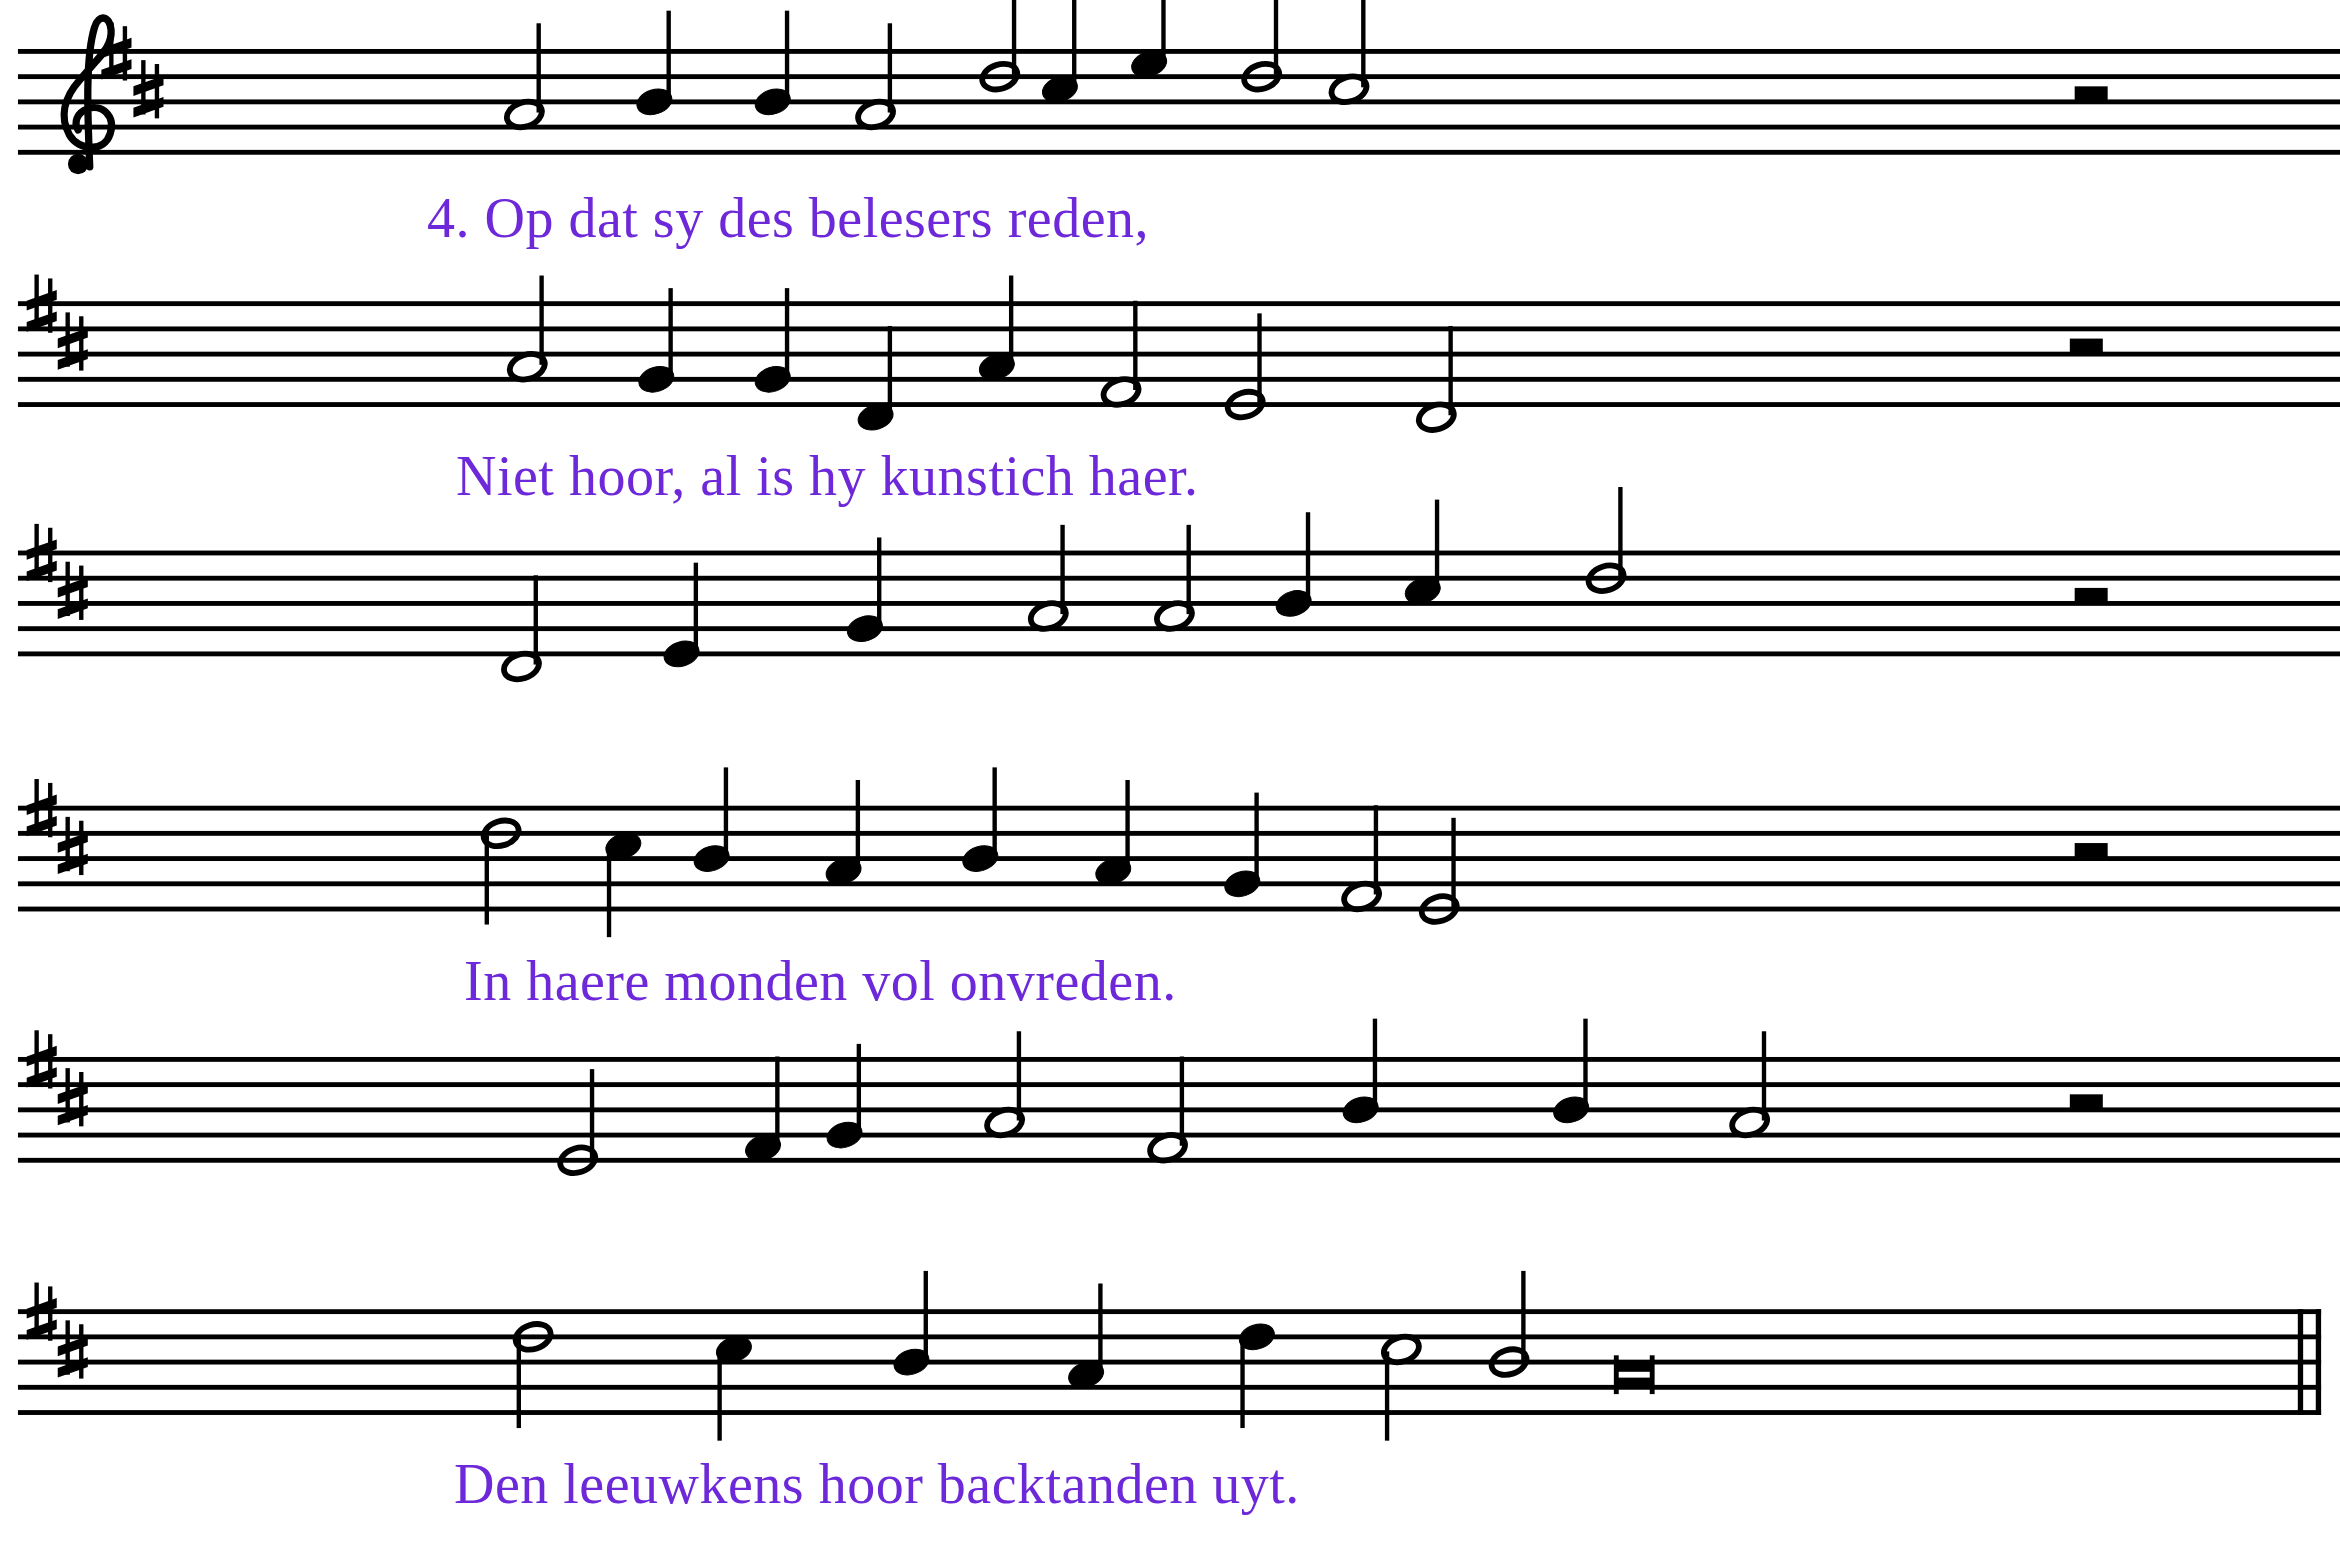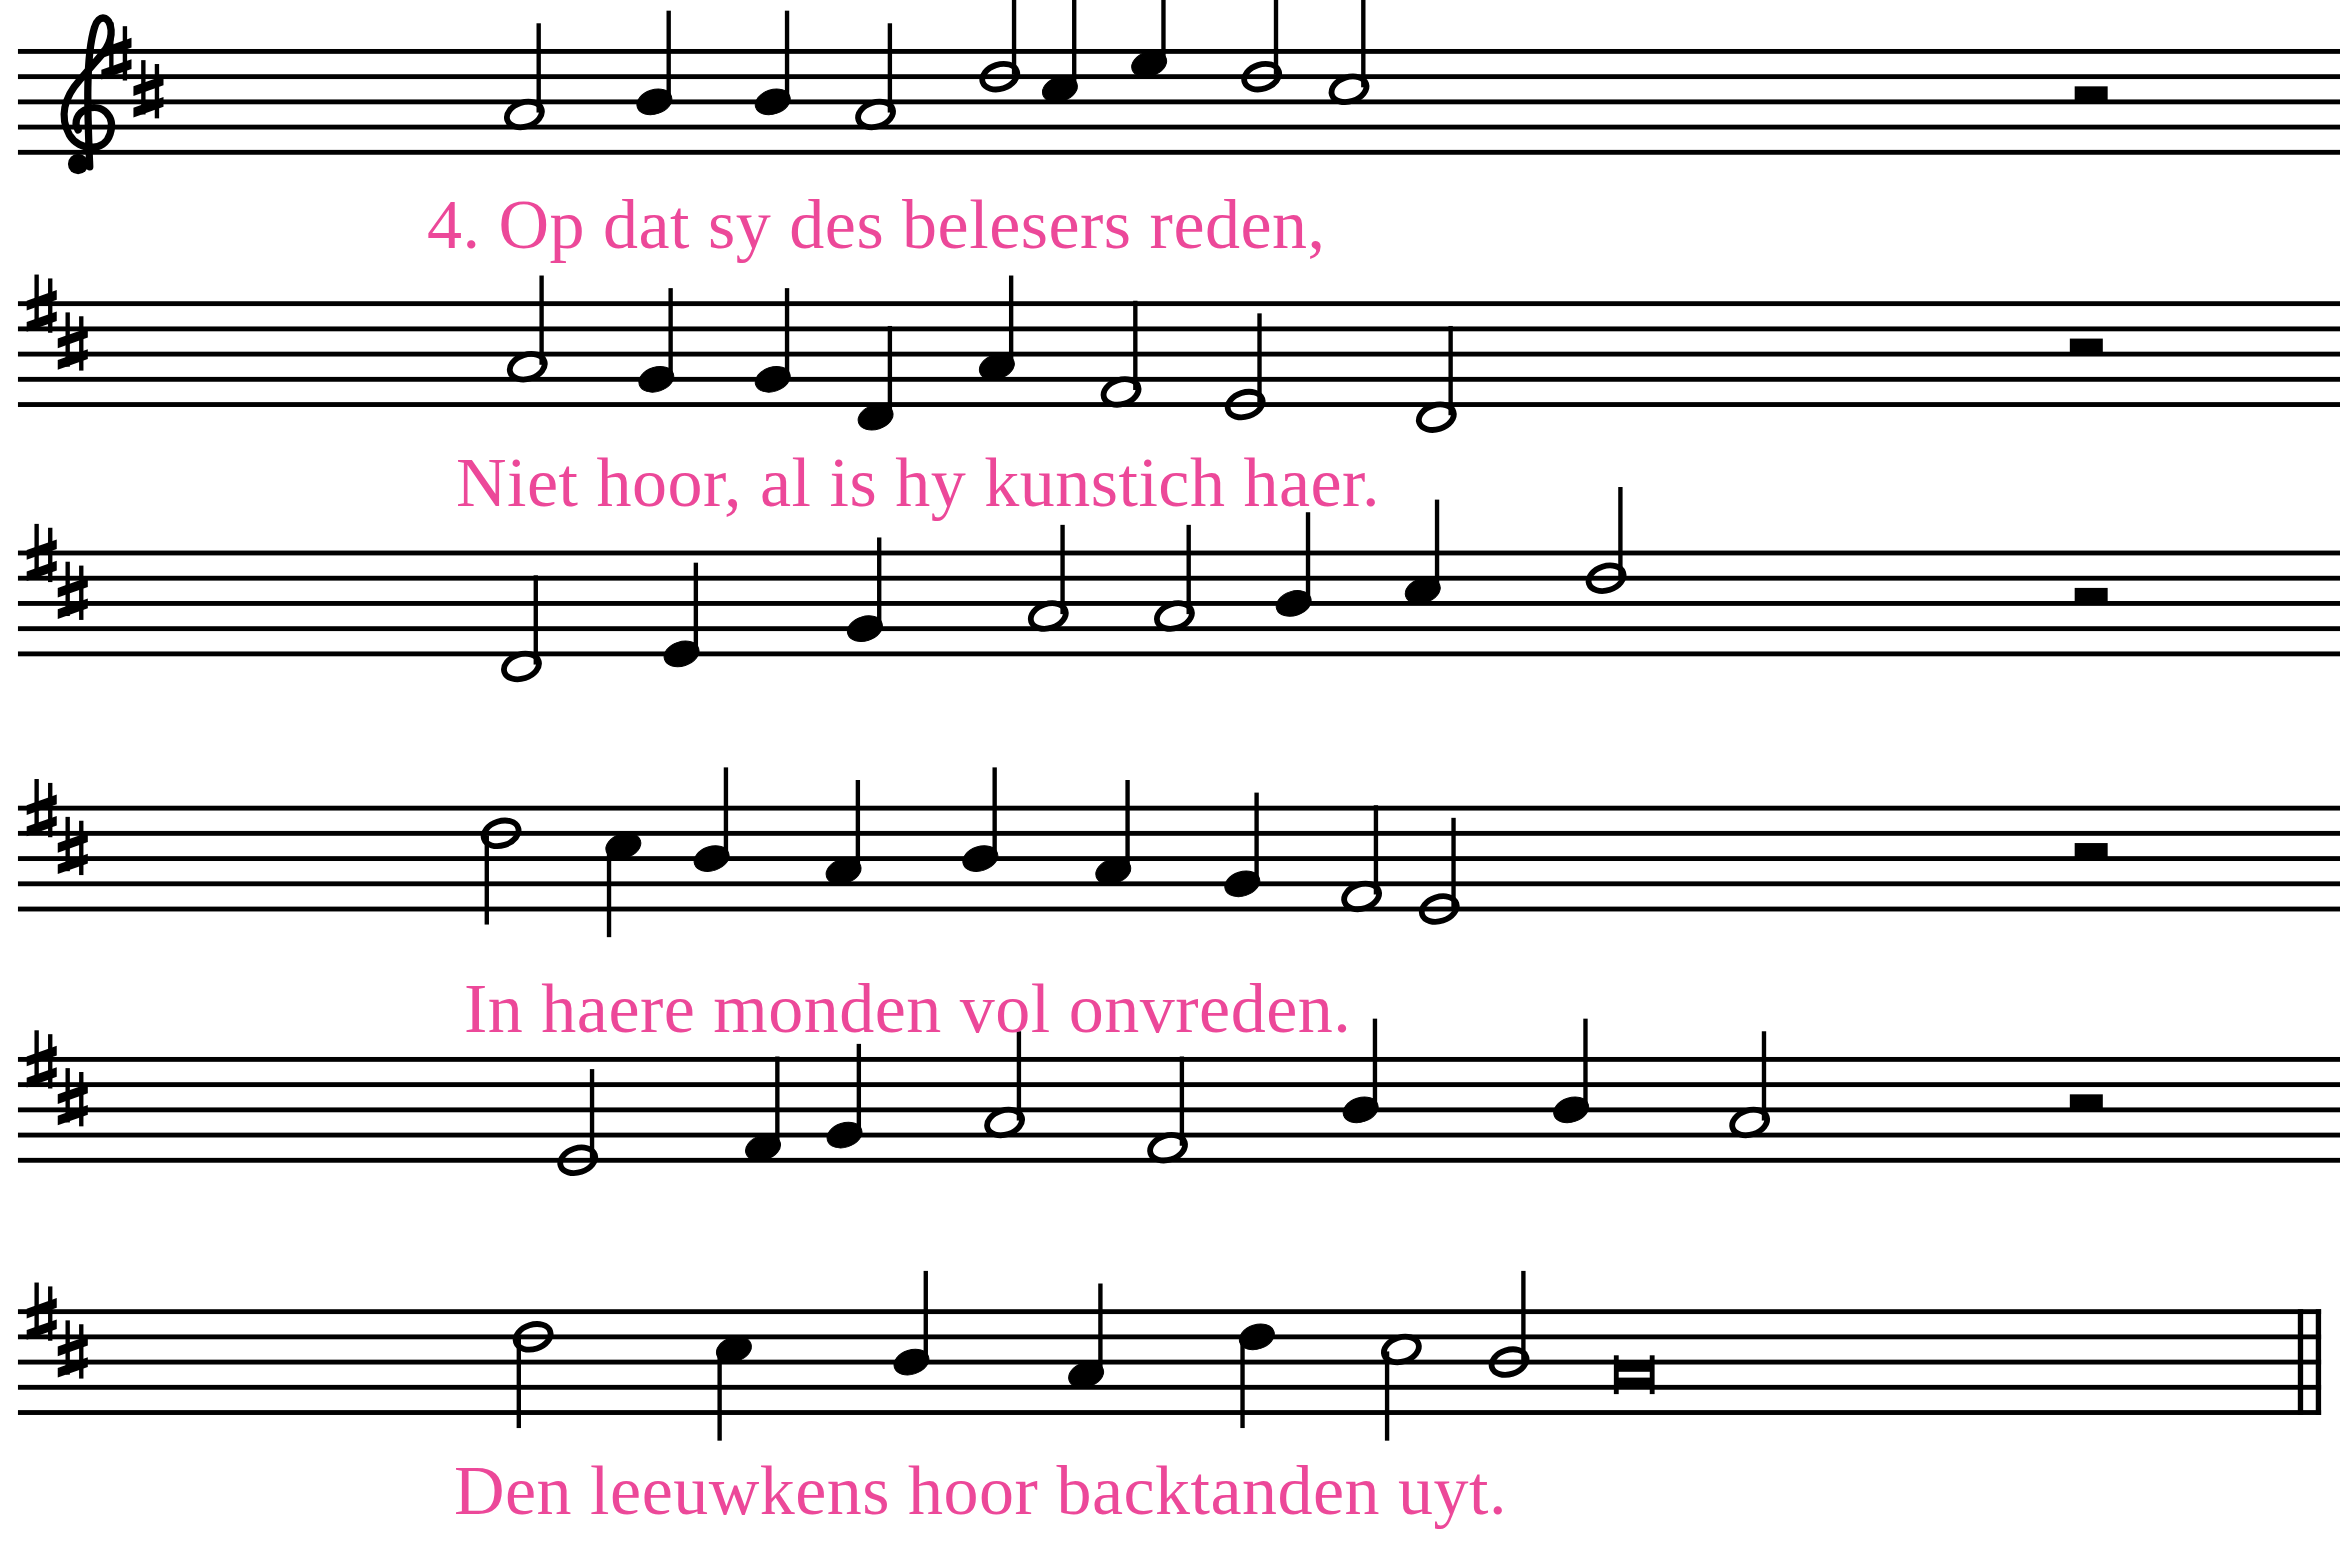--- a/index.html
+++ b/index.html
@@ -1,19 +1,19 @@
 <!DOCTYPE html>
 <html><head>
 <meta charset="utf-8">
 <style>
   html,body{margin:0;padding:0;background:#ffffff;}
   #page{position:relative;width:2341px;height:1560px;background:#ffffff;overflow:hidden;
         font-family:"Liberation Serif","DejaVu Serif",serif;}
   #score{position:absolute;left:0;top:0;}
-  .lyric{position:absolute;font-size:70px;line-height:1;color:#ec4899;white-space:nowrap;
+  .lyric{position:absolute;font-size:56px;line-height:1;color:#6d28d9;white-space:nowrap;
          letter-spacing:0.5px;}
 </style>
 </head>
 <body>
 
 <div id="page">
   <svg id="score" width="2341" height="1560" viewBox="0 0 2412 1608">
       <g>
         <rect x="18" y="50.5" width="2394" height="5" fill="#000000"></rect>
         <rect x="18" y="76.5" width="2394" height="5" fill="#000000"></rect>
@@ -338,16 +338,16 @@
           <rect x="1666" y="1404" width="36" height="10" fill="#000000"></rect>
           <rect x="1666" y="1420" width="36" height="10" fill="#000000"></rect>
         </g>
         <rect x="2368" y="1349.5" width="5.5" height="109" fill="#000000"></rect>
         <rect x="2386.5" y="1349.5" width="5.5" height="109" fill="#000000"></rect>
       </g>
     </svg>
 
   <div class="lyric" style="left: 427px; top: 190px;">4. Op dat sy des belesers reden,</div>
   <div class="lyric" style="left: 456px; top: 448px;">Niet hoor, al is hy kunstich haer.</div>
-  <div class="lyric" style="left: 464px; top: 974px;">In haere monden vol onvreden.</div>
+  <div class="lyric" style="left: 464px; top: 953px;">In haere monden vol onvreden.</div>
   <div class="lyric" style="left: 454px; top: 1456px;">Den leeuwkens hoor backtanden uyt.</div>
 </div>
 
 
 </body></html>

